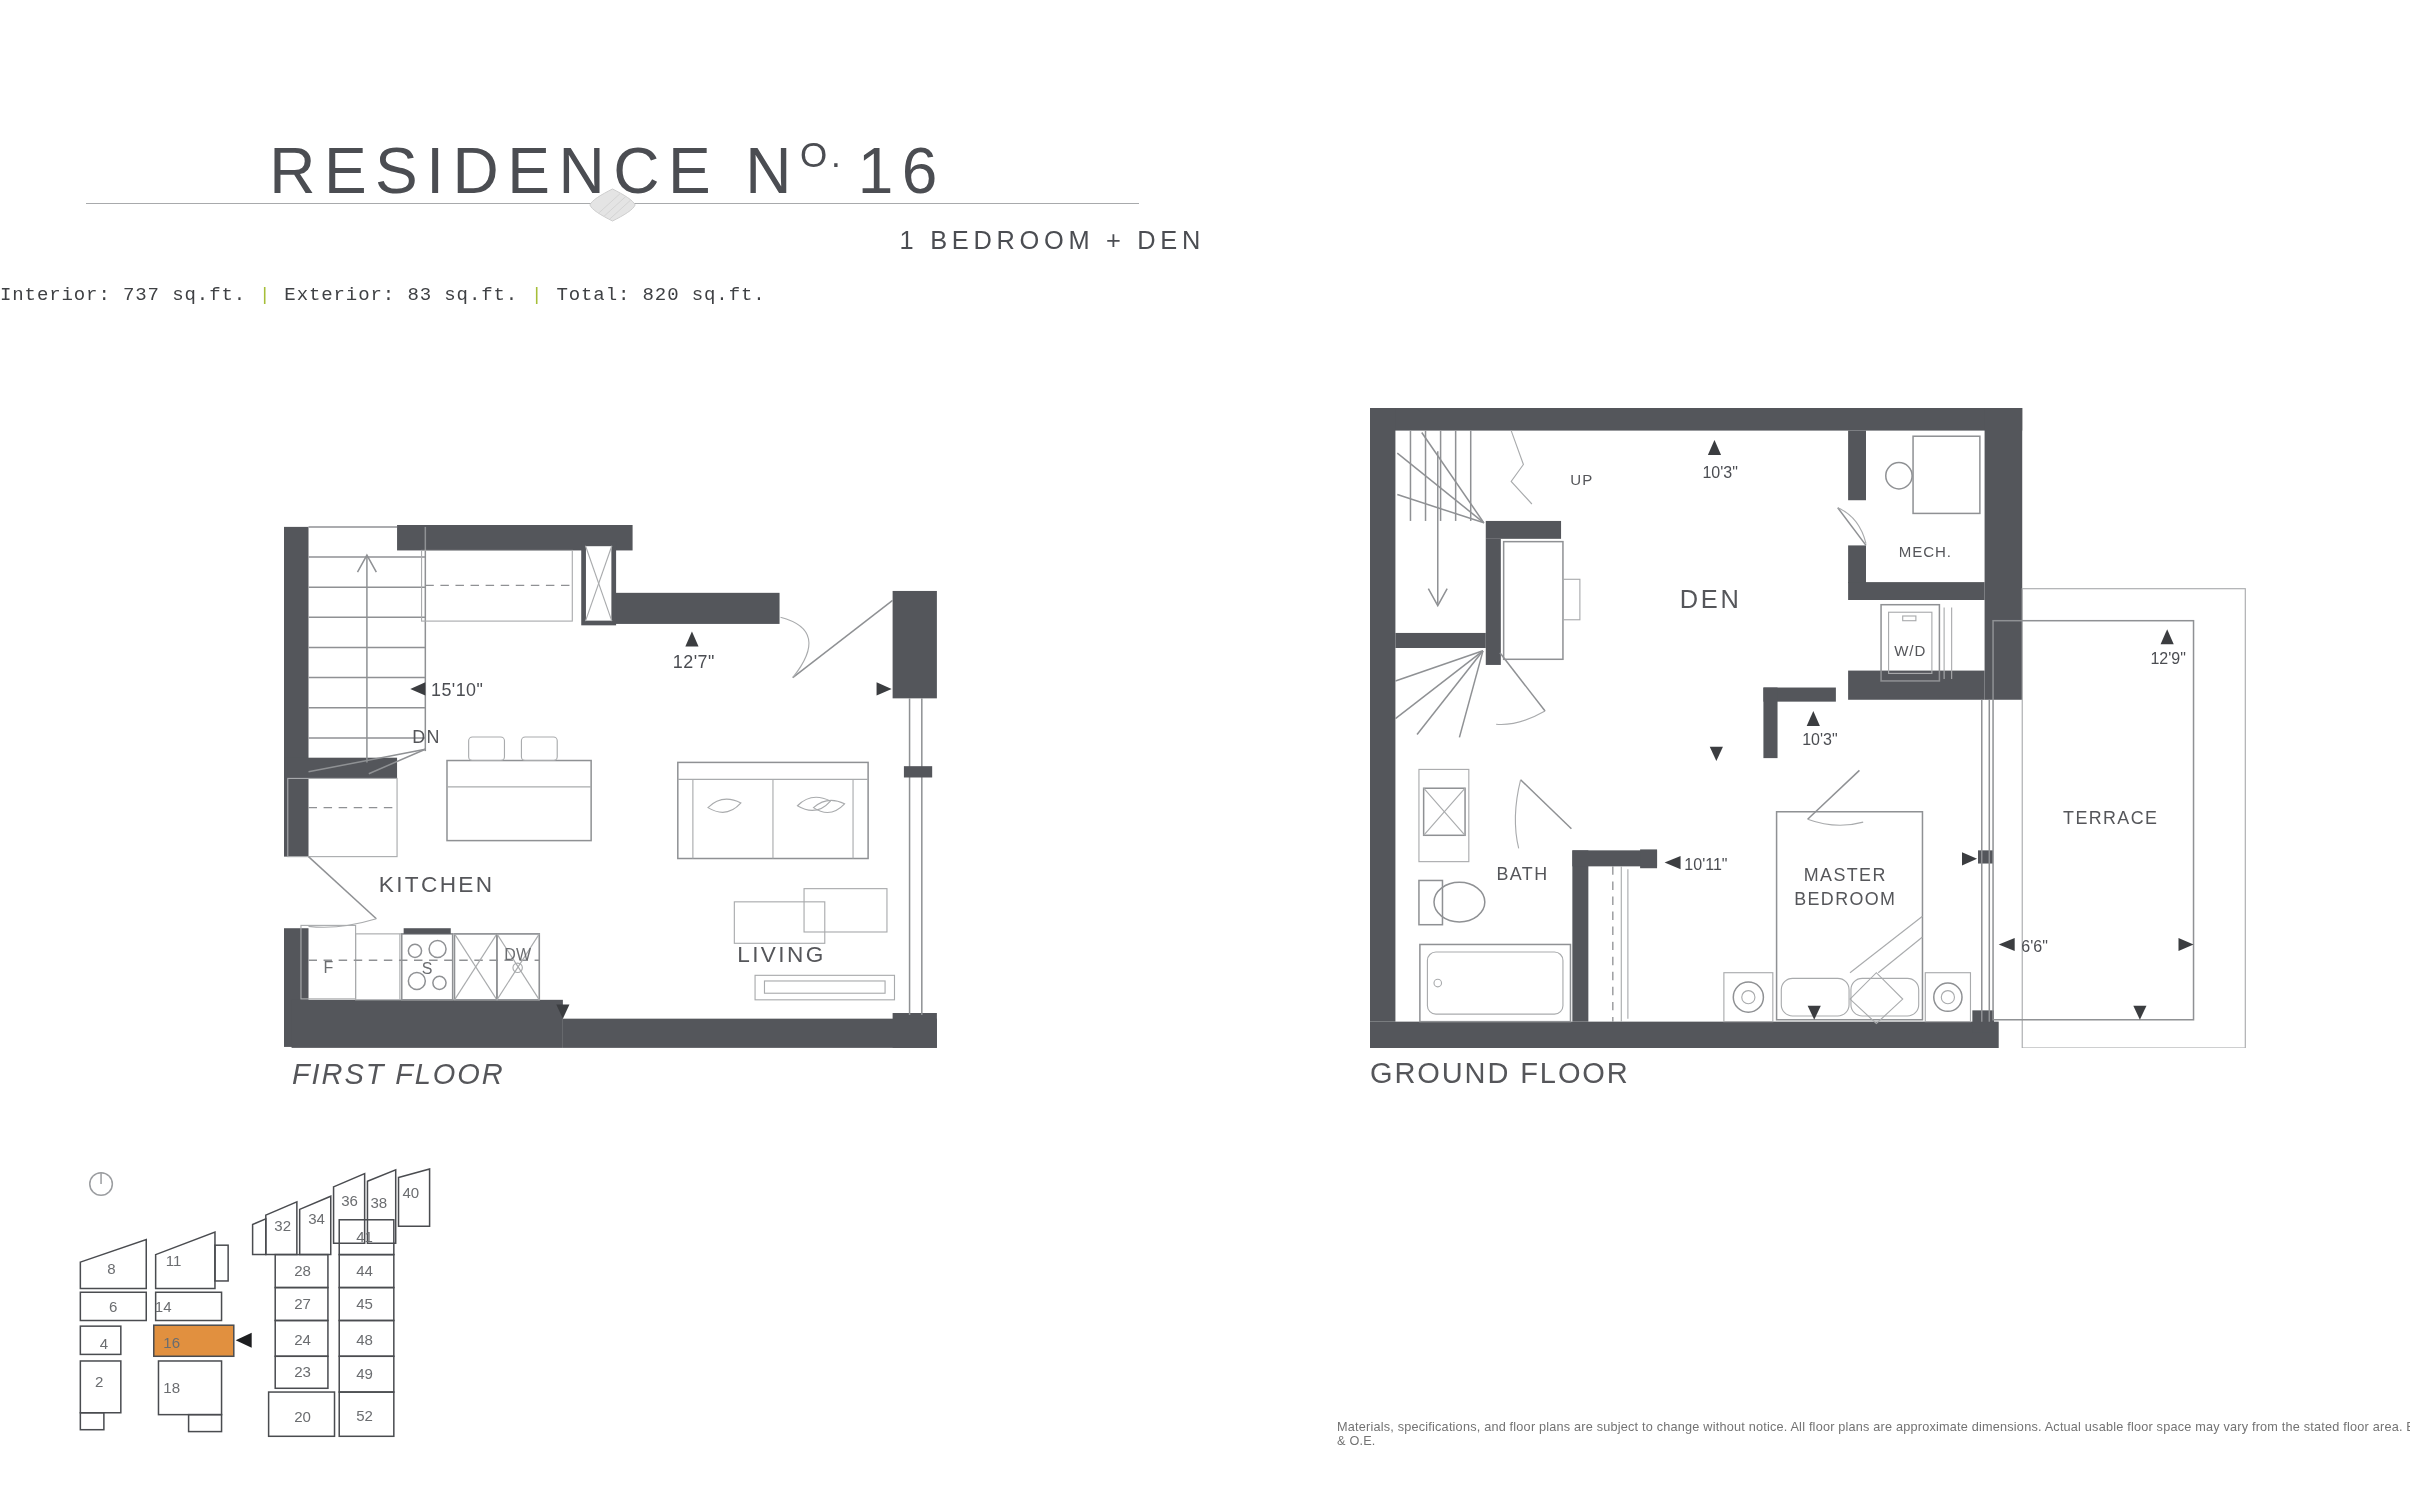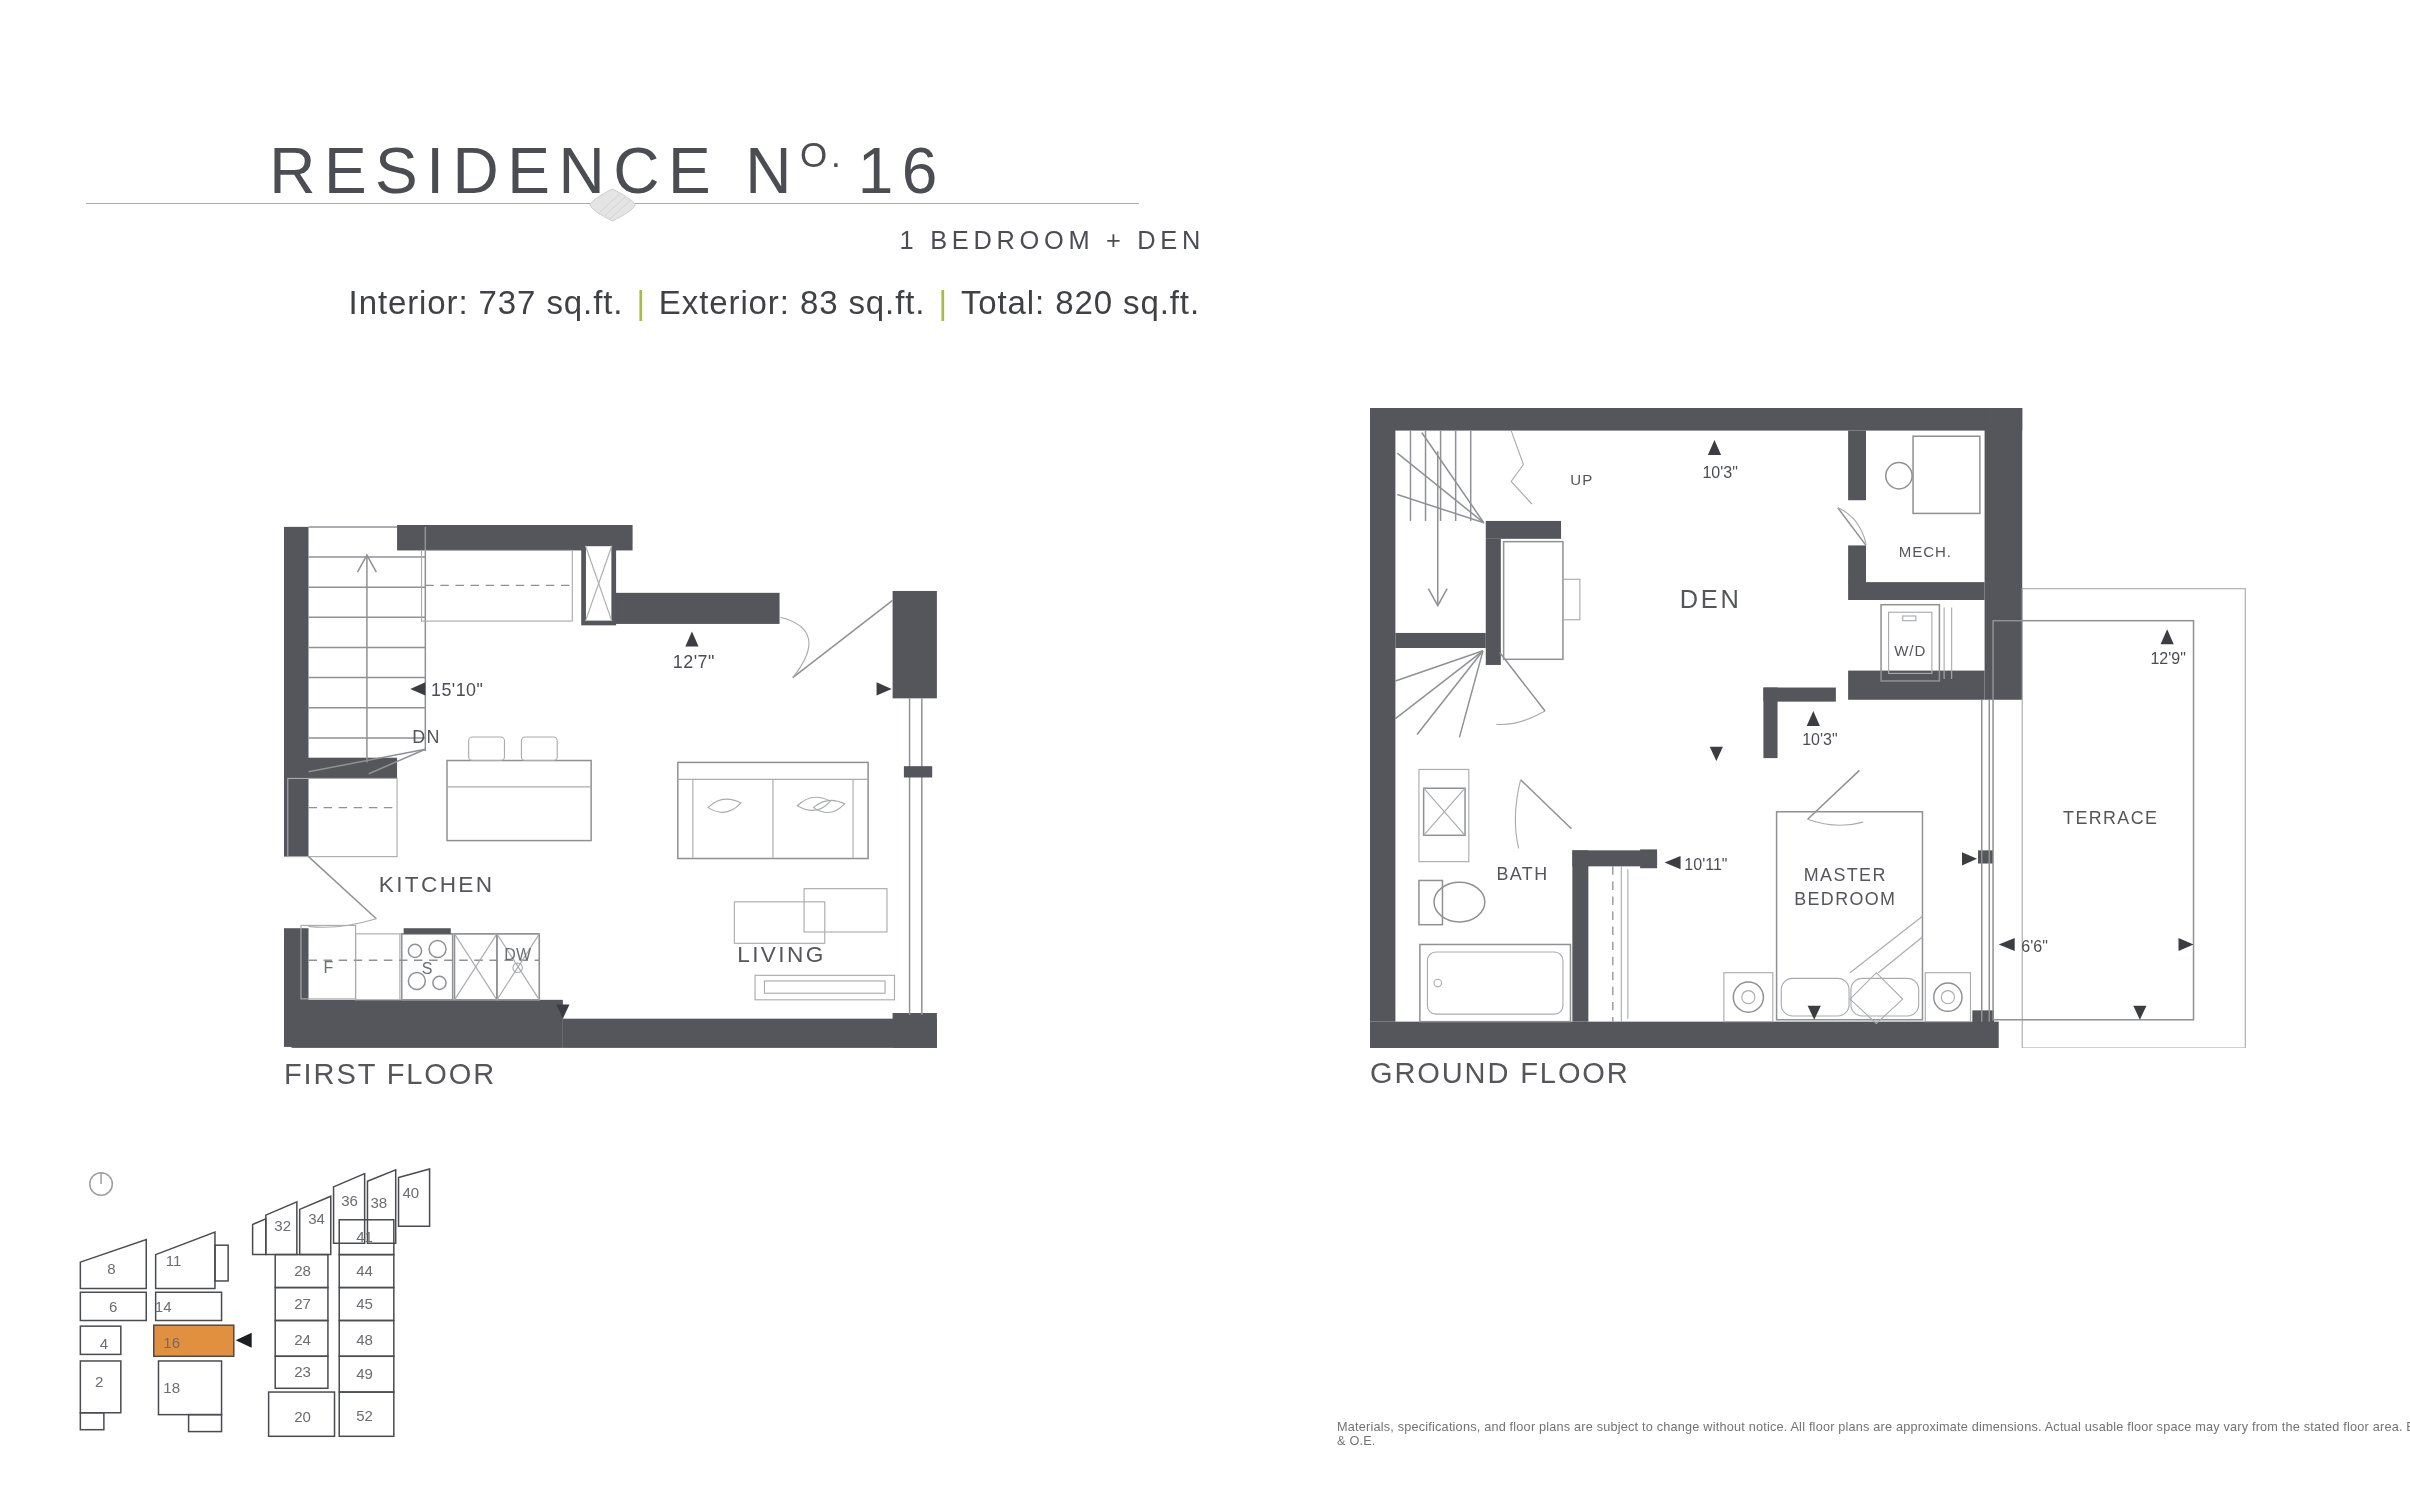--- a/index.html
+++ b/index.html
@@ -5,24 +5,24 @@
   html,body{margin:0;padding:0;background:#ffffff;}
   body{width:2411px;height:1507px;position:relative;font-family:"Liberation Sans",sans-serif;color:#4b4d52;overflow:hidden;}
   .abs{position:absolute;}
   
   #title{left:0;top:87px;width:1215px;text-align:center;font-size:64px;font-weight:300;letter-spacing:8.5px;color:#4b4d52;margin-top:47px;}
   #title .sup{font-size:35px;vertical-align:26px;letter-spacing:3.8px;}
   #title .num{margin-left:13px;}
   #divider{left:86px;top:203px;width:1053px;height:0.9px;background:#a8aaac;}
   #ornament{left:588px;top:187px;}
   #subtitle{left:0;top:226px;width:1205px;text-align:right;font-size:25.4px;letter-spacing:4.7px;color:#4b4d52;}
-  #stats{left:0;top:284px;width:1200px;text-align:right;font-size:33px;letter-spacing:0.9px;color:#3f4144;font-weight:400;}
+  #stats{left:0;top:284px;width:1200px;text-align:left;font-size:19px;letter-spacing:0.9px;color:#3f4144;font-weight:400;font-family:Liberation Mono, monospace;}
   #stats .sep{color:#a6be39;padding:0 13px;font-weight:400;}
   .floor-label{font-size:29px;letter-spacing:1.9px;color:#55565a;}
-  #ff-label{left:284px;top:1058px;}
+  #ff-label{left:292px;top:1058px;font-style:italic;}
   #gf-label{left:1370px;top:1057px;}
   #disclaimer{left:1337px;top:1420px;width:1092px;font-size:12.7px;color:#737373;letter-spacing:0.2px;}
   
   svg text{font-family:"Liberation Sans",sans-serif;fill:#55565a;}
   .rm{font-size:24px;letter-spacing:2.5px;}
   .rm-lg{font-size:27px;letter-spacing:3px;}
   .rm-sm{font-size:19px;letter-spacing:1.5px;}
   .rm-xs{font-size:16px;letter-spacing:1px;}
   .dim{font-size:19px;letter-spacing:0.5px;fill:#4b4d52;}
   .dim-sm{font-size:17px;fill:#4b4d52;}

